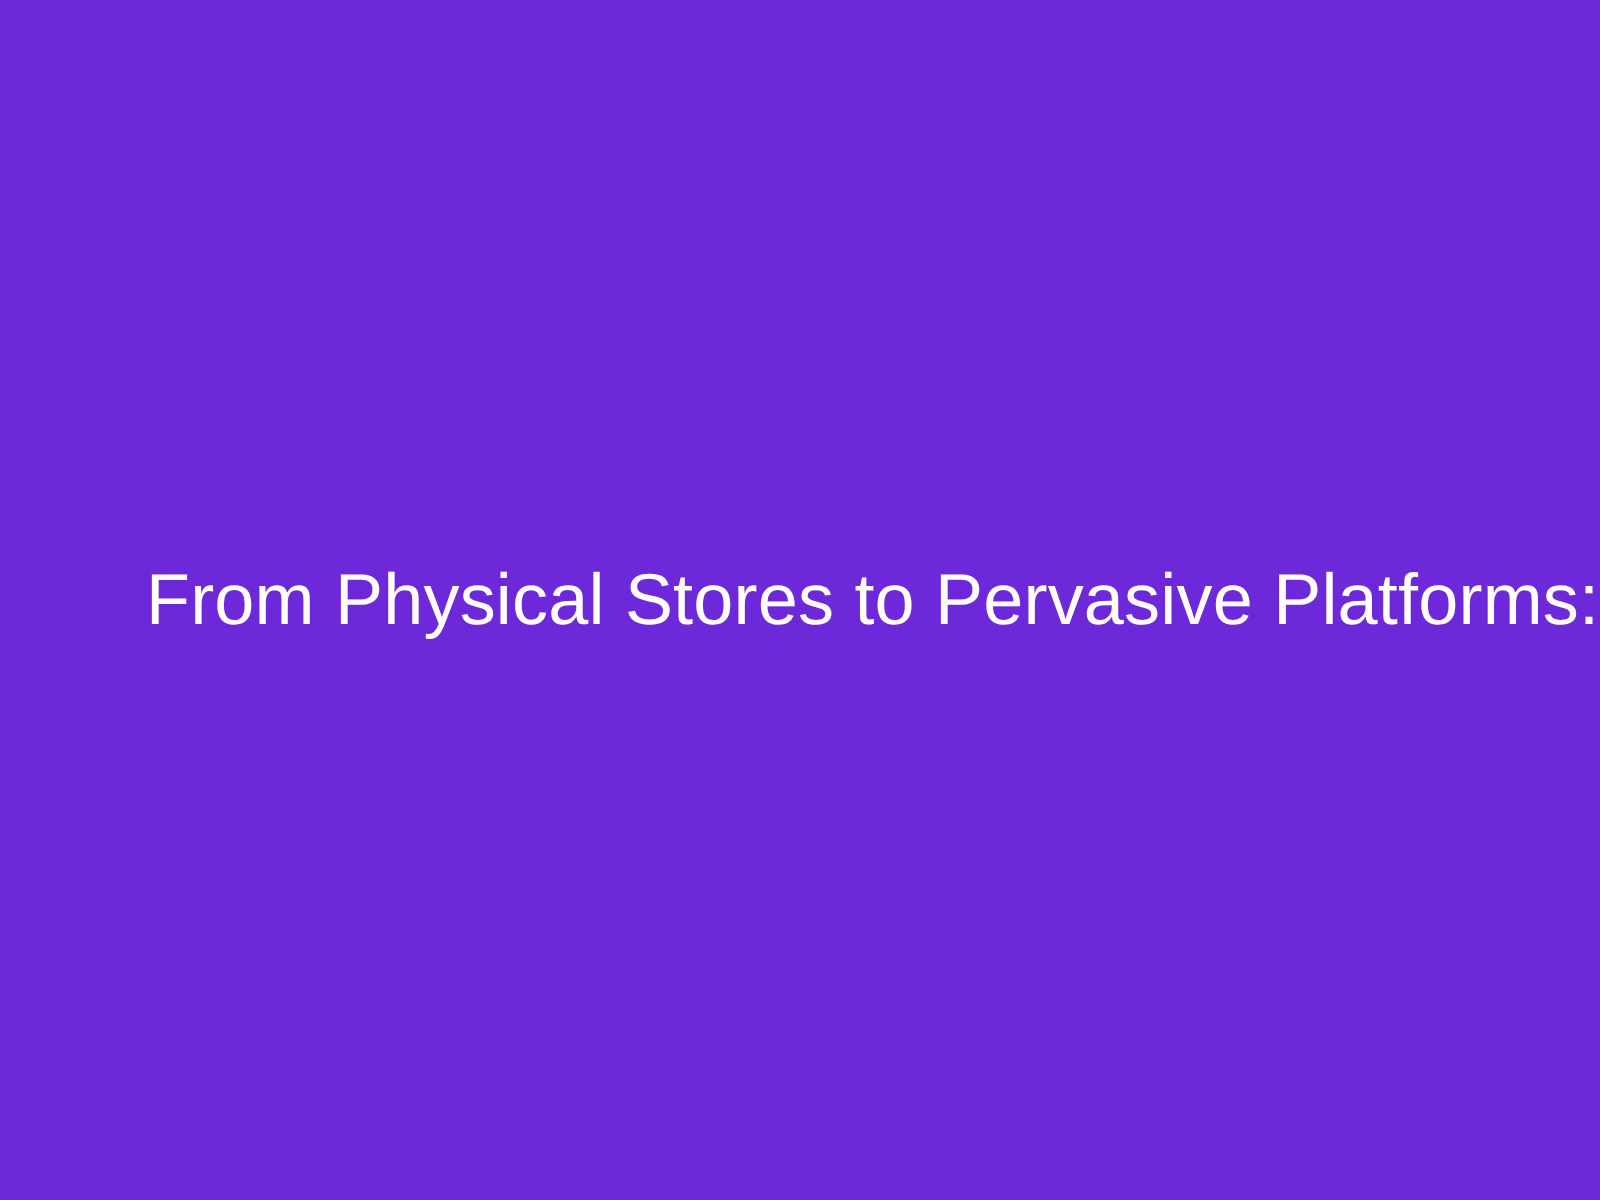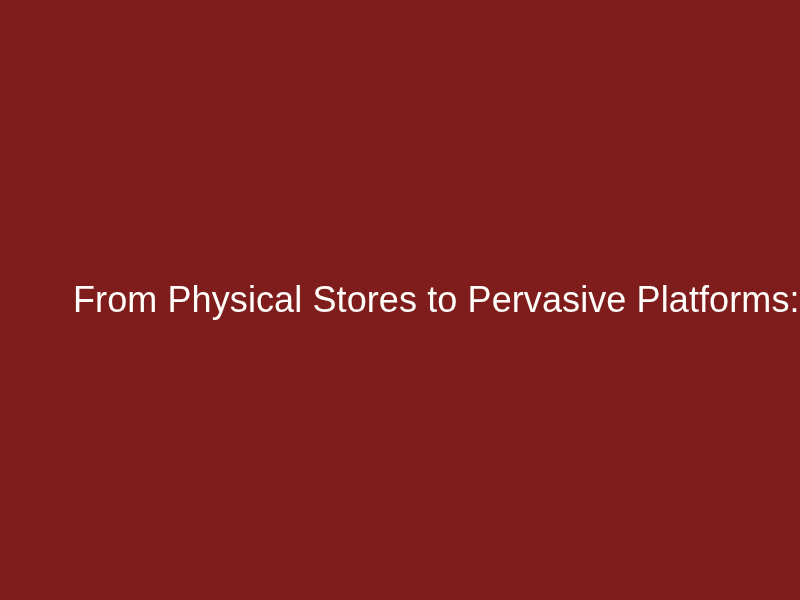--- a/index.html
+++ b/index.html
@@ -13,21 +13,21 @@
     overflow: hidden;
     font-family: "Liberation Sans", sans-serif;
     background: #f29c19;
   }
 
   .share-card {
     position: relative;
     box-sizing: border-box;
     width: 800px;
     height: 600px;
-    background-color: #7f1d1d;
+    background-color: #6d28d9;
     display: flex;
     flex-direction: column;
     align-items: flex-start;
     justify-content: center;
     padding: 0 68px 0 73px;
   }
 
   .card-title {
     margin: 0;
     padding: 0;

